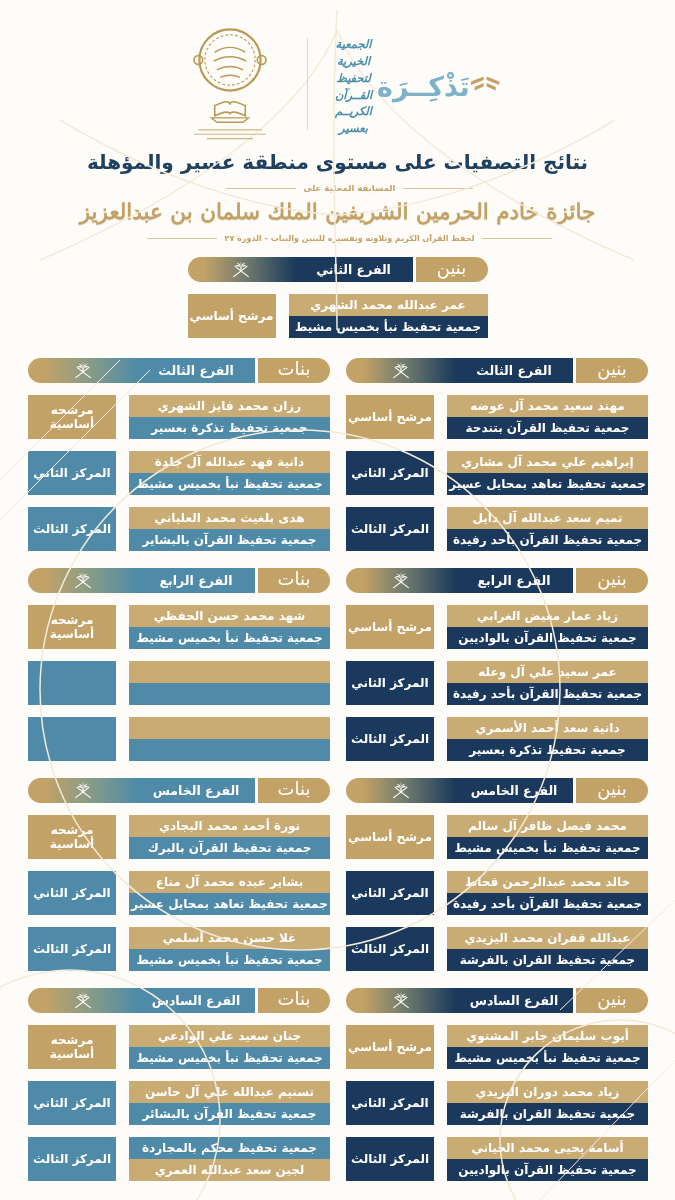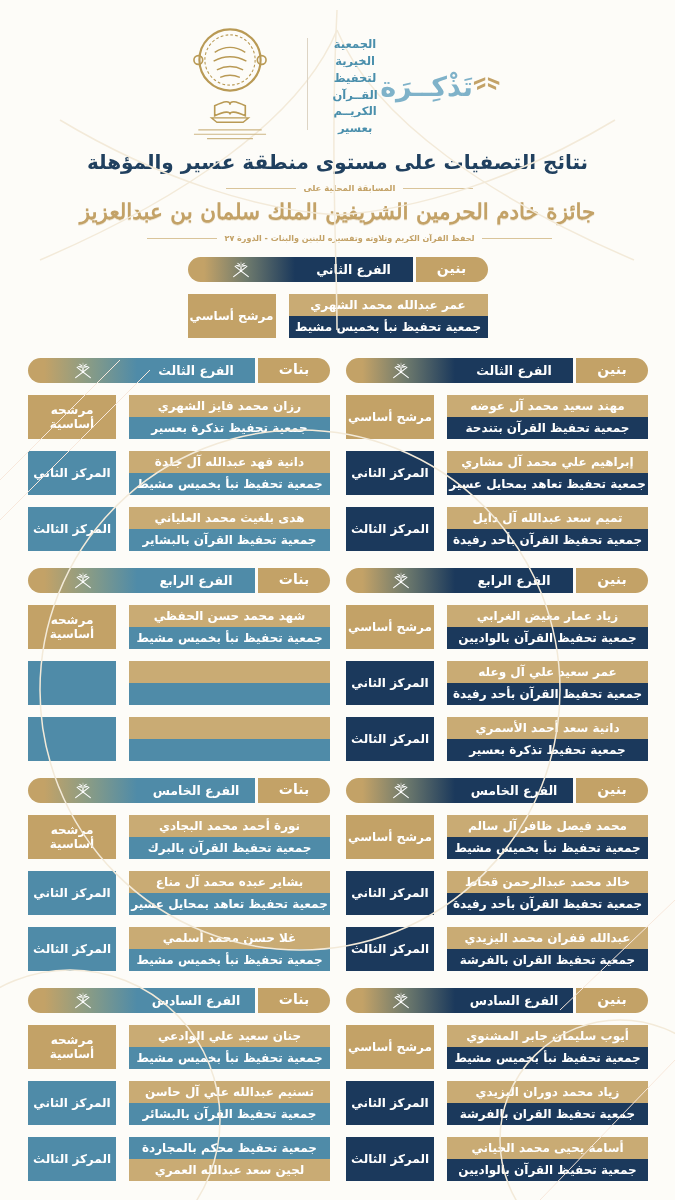--- a/index.html
+++ b/index.html
@@ -13,36 +13,36 @@
   }
   .bg-ornaments{ position:absolute; inset:0; pointer-events:none; }
 
   
   .header{ position:relative; display:flex; justify-content:center; align-items:center;
            gap:22px; padding-top:28px; height:140px; }
   .medallion-wrap{ width:110px; display:flex; justify-content:center; }
   .logo-divider{ width:1px; height:92px; background:#ddd4c4; }
   .brand-block{ width:170px; display:flex; flex-direction:row; align-items:center; }
   .brand-title{ color:#7fb2c9; font-size:27px; font-weight:bold; margin-top:4px; letter-spacing:1px; }
-  .brand-org{ color:#4a8fac; font-size:11.5px; font-weight:bold; line-height:1.45; text-align:center; margin-top:5px; }
+  .brand-org{ color:#4a8fac; font-size:11.5px; font-weight:bold; line-height:1.45; text-align:center; margin-top:5px;font-style:italic; }
 
   
   .page-title{ text-align:center; color:var(--title); font-size:20px; font-weight:bold; margin-top:10px; }
   .deco-line{ display:flex; align-items:center; justify-content:center; gap:8px; margin-top:9px;padding-left:24px; }
   .deco-line .dash{ width:70px; height:1px; background:#d9c49a; }
   .deco-line .txt{ color:#c3a267; font-size:8.5px; font-weight:bold; }
   .calligraphy{ text-align:center; color:var(--gold); font-family:"DejaVu Serif", serif;
                 font-weight:bold; font-size:21.5px; margin-top:6px;
                 text-shadow:0 1px 0 rgba(195,162,103,.25); }
   .sub-line{ margin-top:10px; }
   .sub-line .txt{ font-size:8px; }
 
   
   .pill{ display:flex; height:25px; }
-  .pill-gender{ width:72px; background:var(--gold); color:#fff; font-size:14px; font-weight:bold;
+  .pill-gender{ width:72px; background:var(--gold); color:#fff; font-size:18px; font-weight:normal;
                 display:flex; align-items:center; justify-content:center;
                 border-radius:0 13px 13px 0; margin-left:3px; padding-bottom:4px; }
   .pill-branch{ width:118px; color:#fff; font-size:12.5px; font-weight:bold;
                 display:flex; align-items:center; justify-content:center; }
   .section.navy .pill-branch{ background:var(--navy); }
   .section.teal .pill-branch{ background:var(--teal); }
   .pill-tail{ flex:1; border-radius:13px 0 0 13px; display:flex; align-items:center; justify-content:center; }
   .section.navy .pill-tail{ background:linear-gradient(to left, var(--navy) 0%, #6e7a6d 45%, var(--gold) 85%); }
   .section.teal .pill-tail{ background:linear-gradient(to left, var(--teal) 0%, #8a9c85 45%, var(--gold) 85%); }
   .pill-tail svg{ width:22px; height:20px; }

